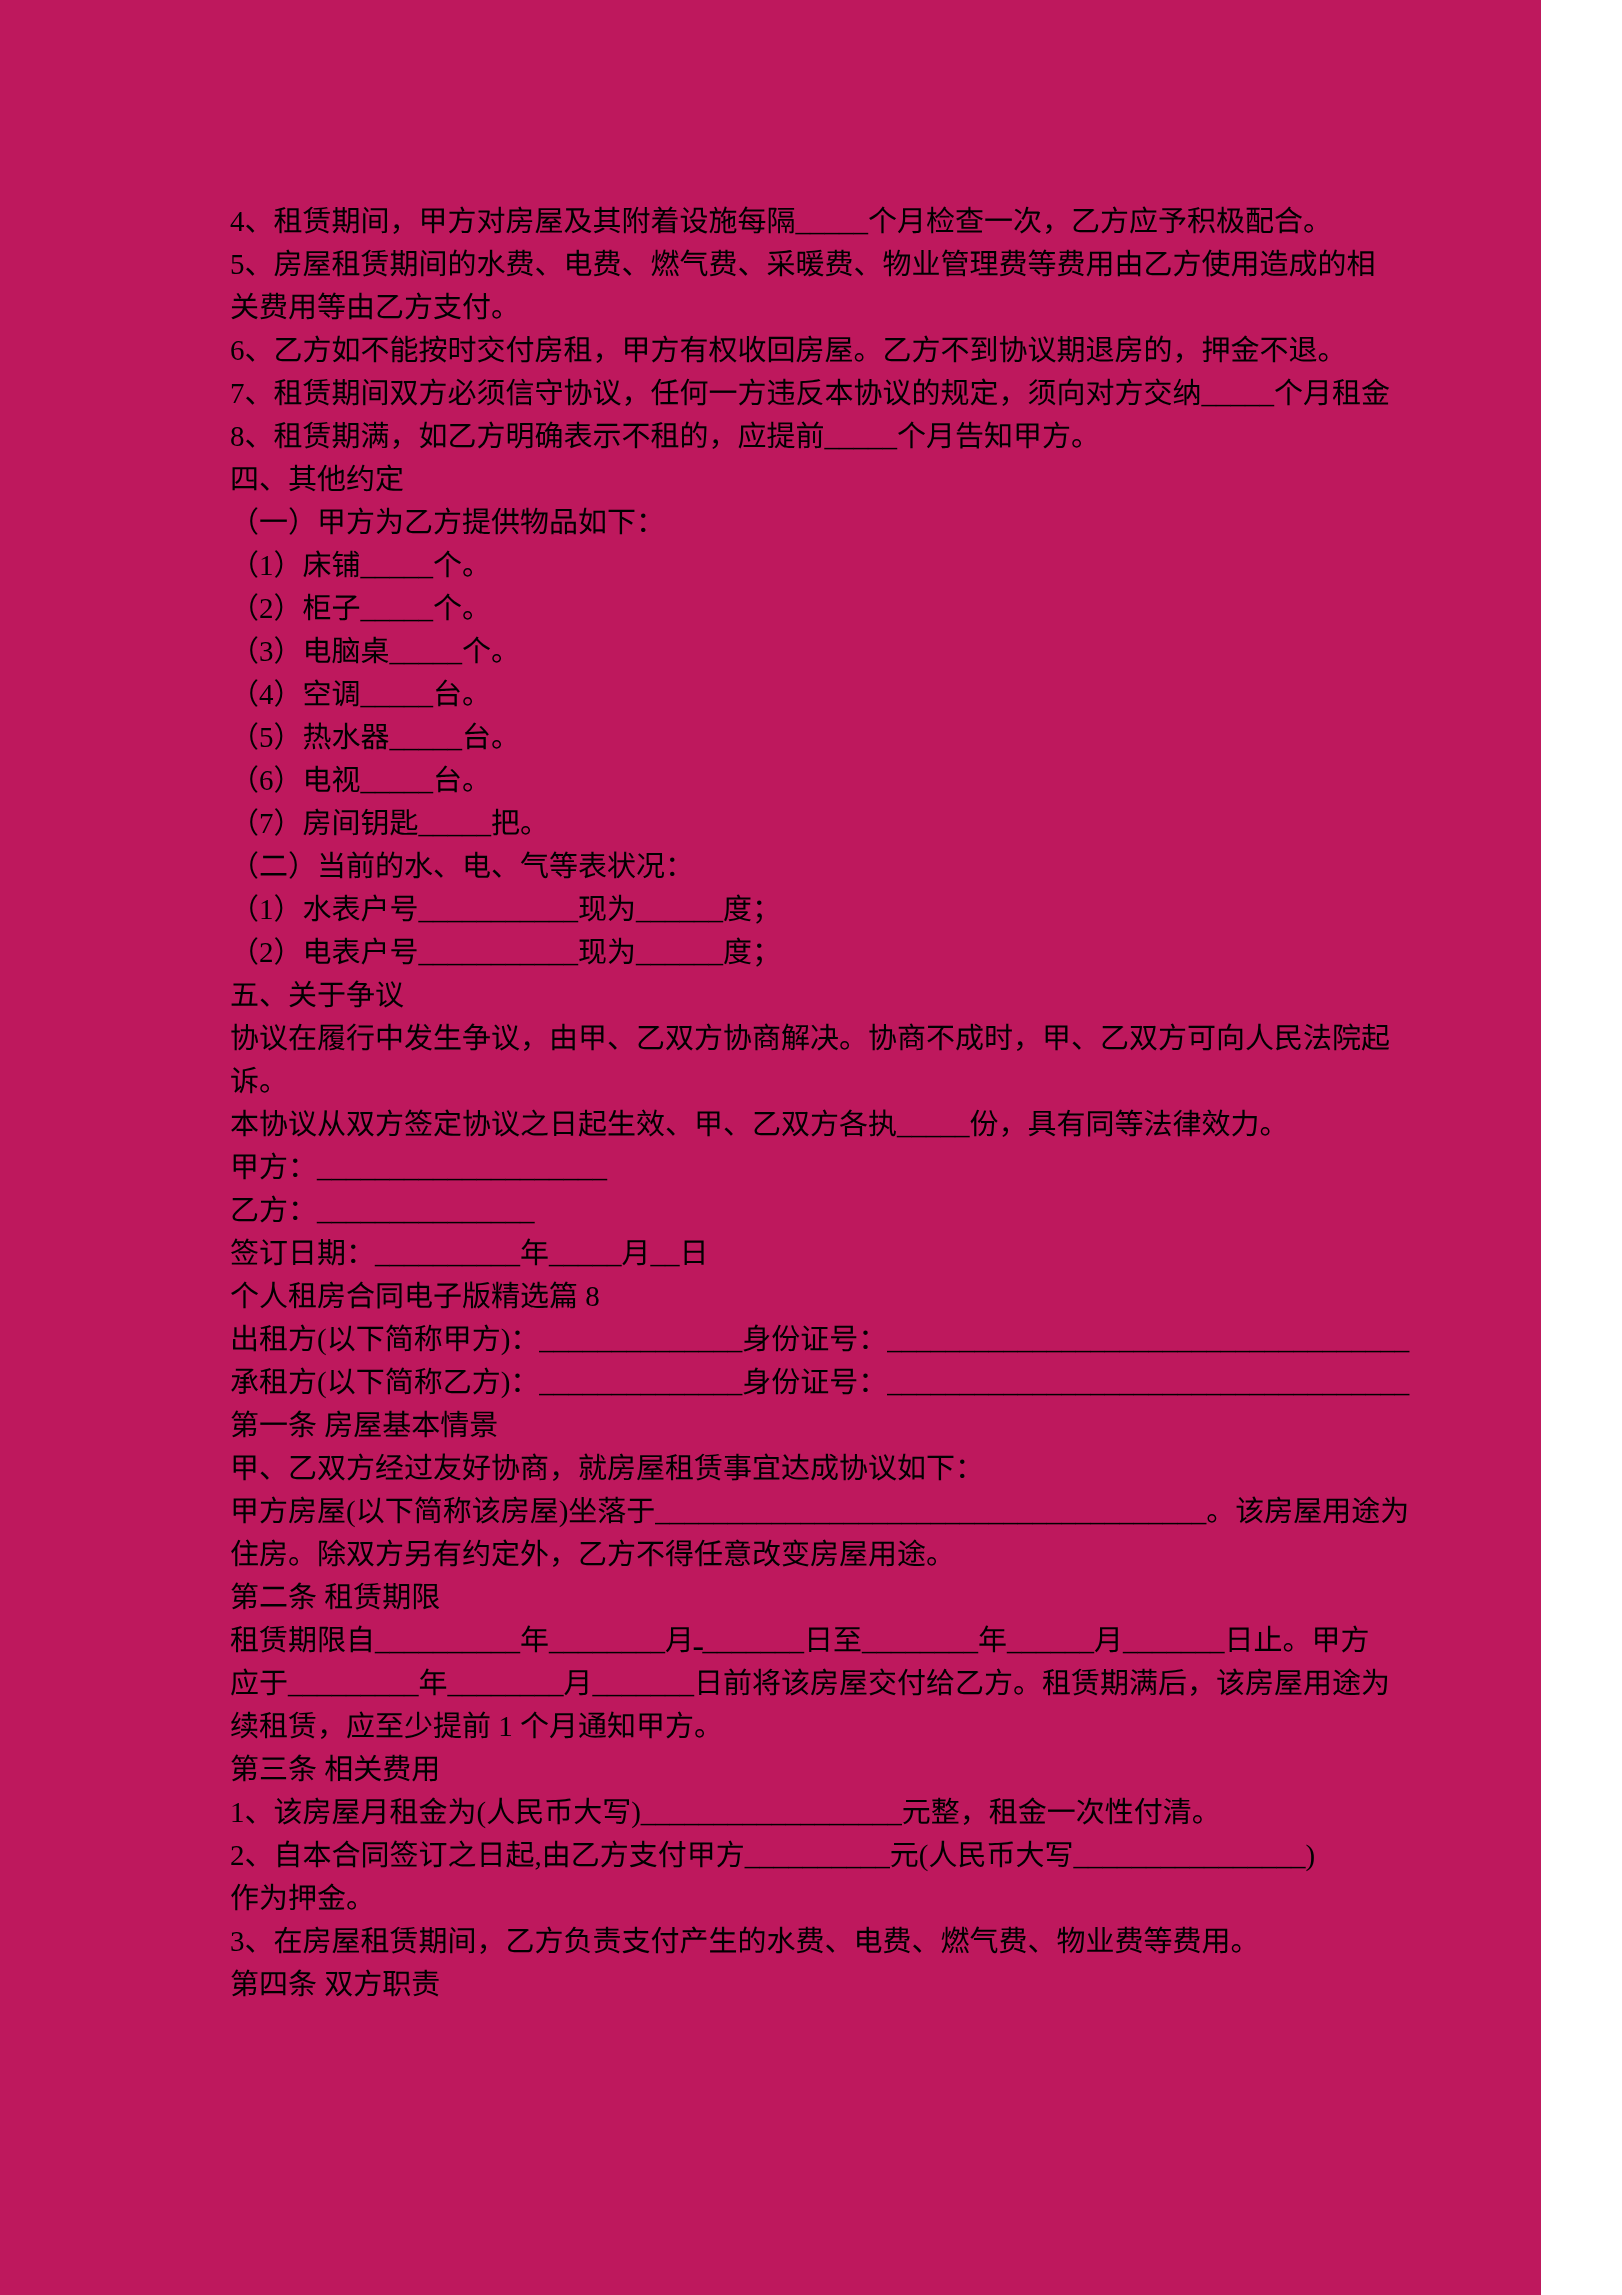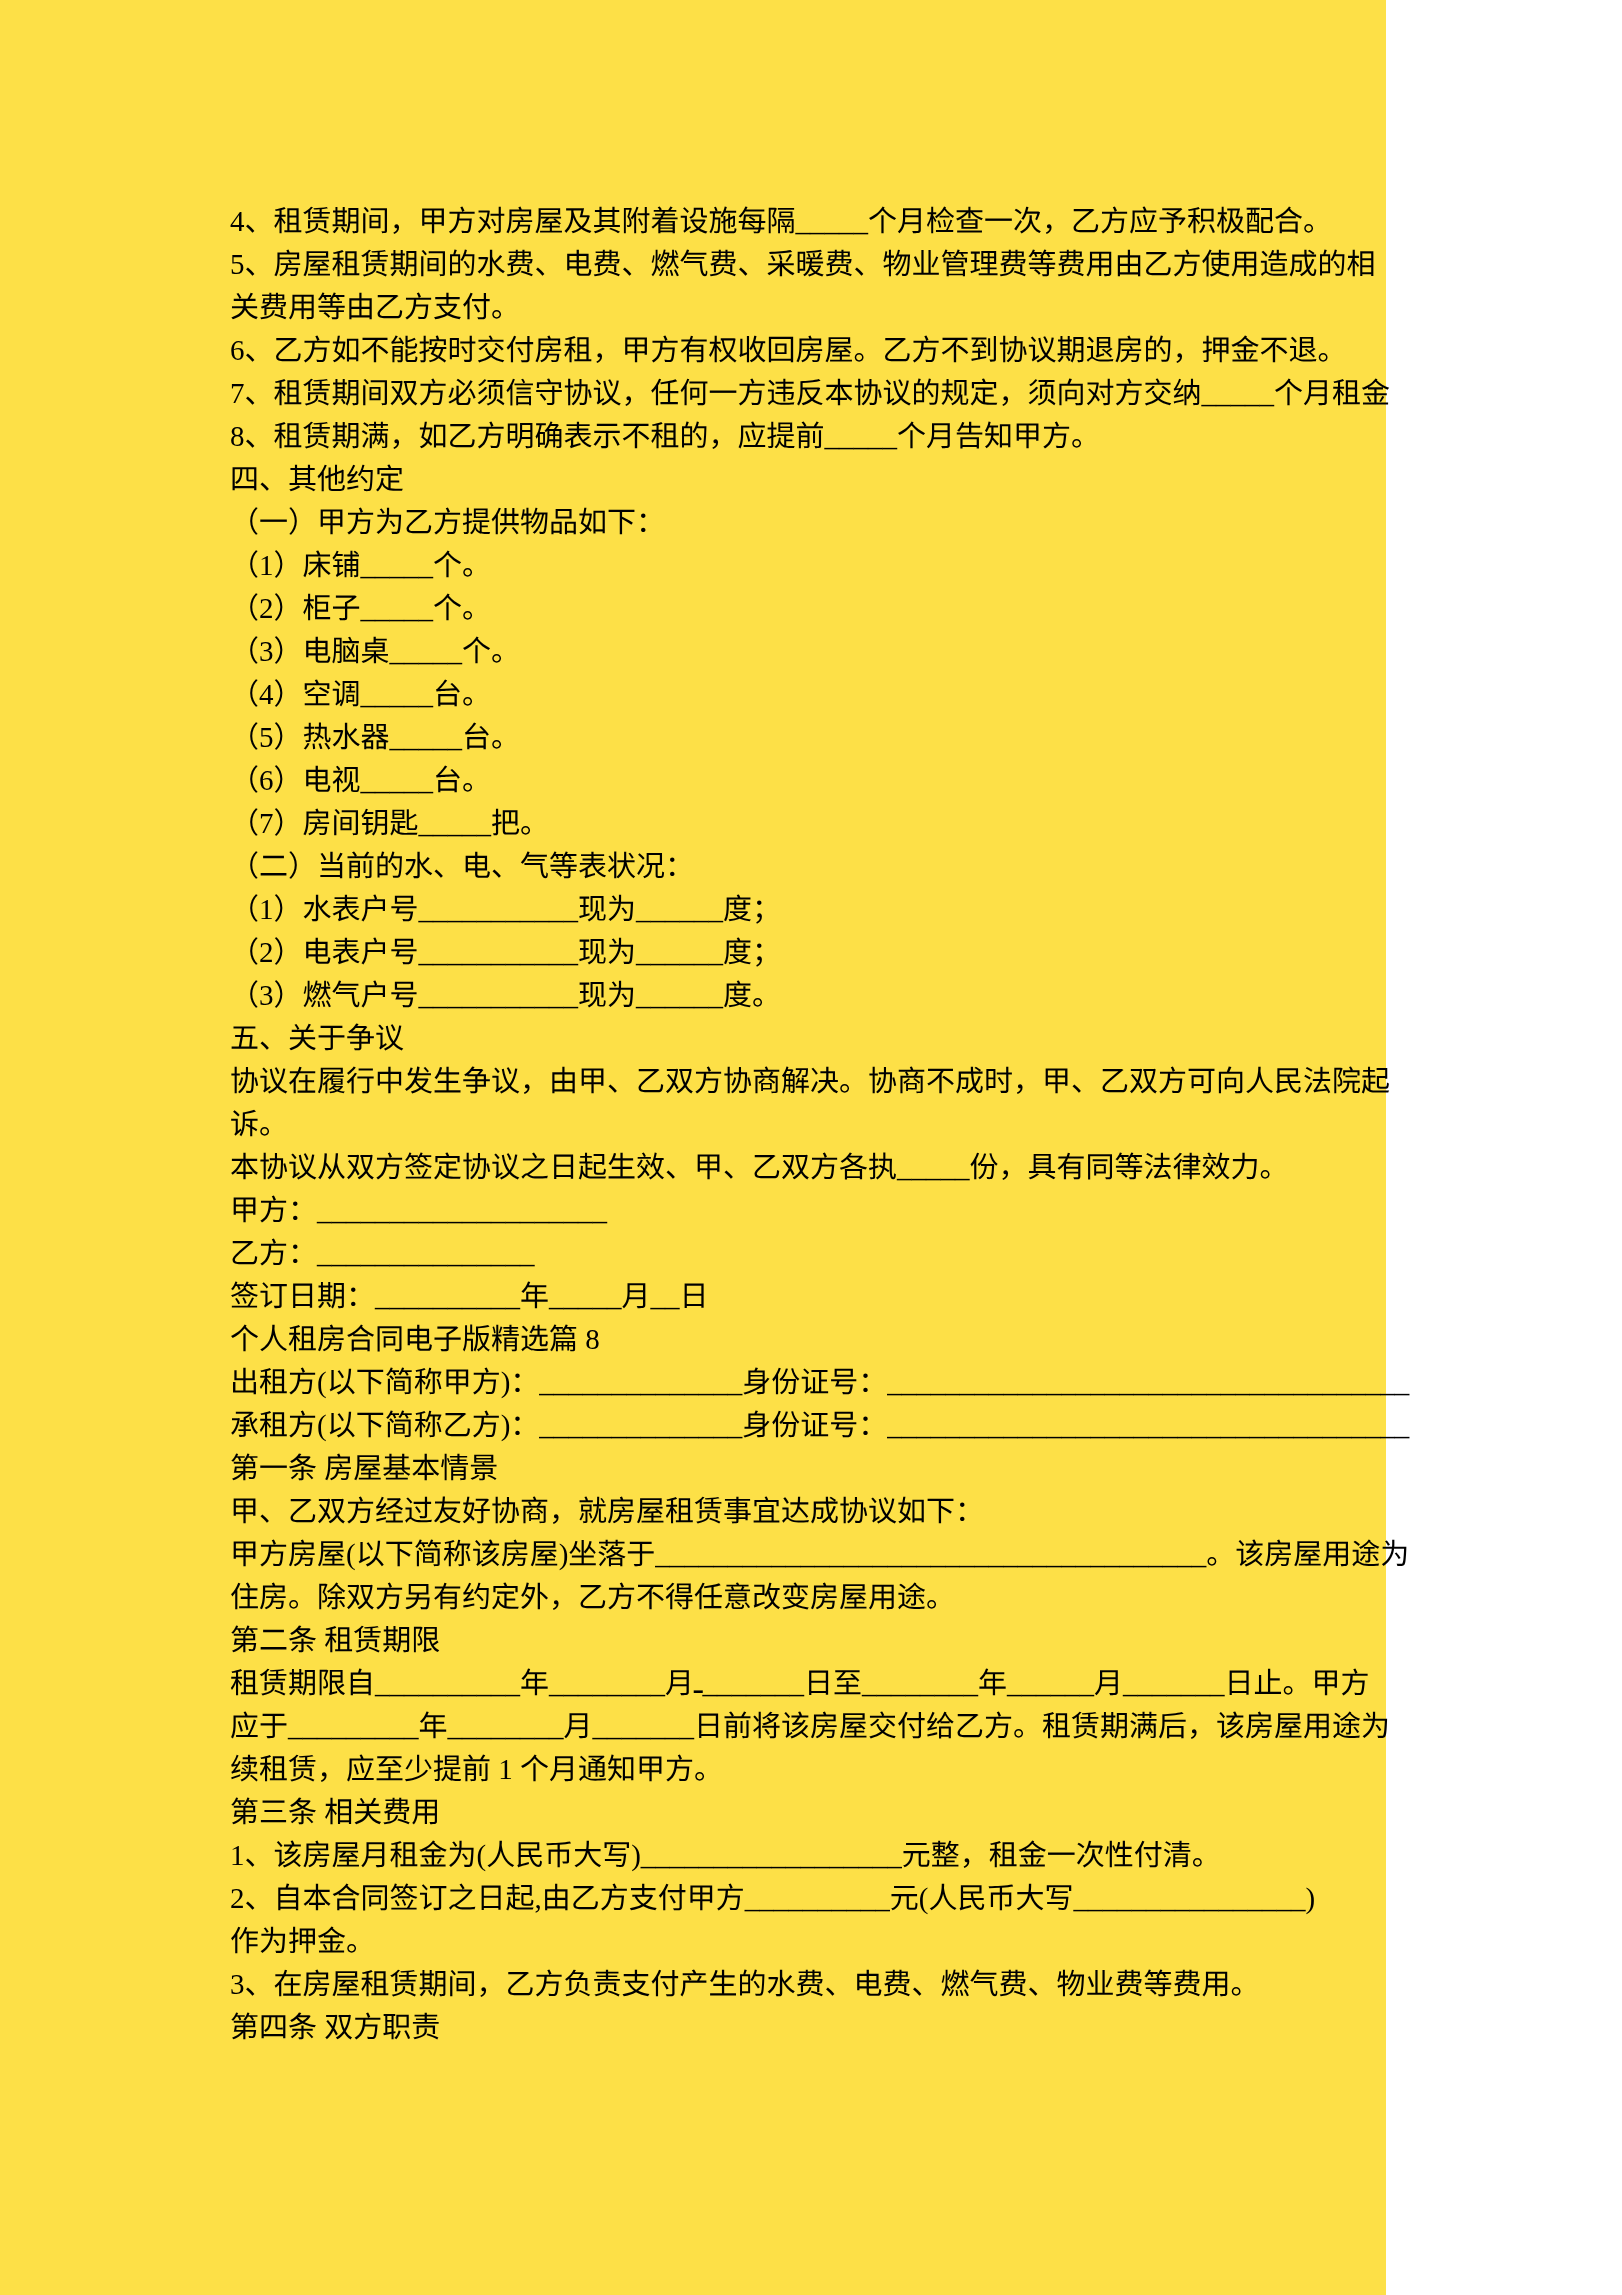--- a/index.html
+++ b/index.html
@@ -8,23 +8,23 @@
     background: #ffffff;
   }
   body {
     width: 1623px;
     height: 2295px;
     overflow: hidden;
     font-family: "Liberation Serif", "DejaVu Serif", serif;
   }
   .page {
     position: relative;
-    width: 1386px;
+    width: 1541px;
     height: 2295px;
-    background: #fde047;
+    background: #be185d;
     box-sizing: border-box;
     padding: 200px 0 3px 230px;
   }
   .doc-body {
     width: 1178px;
   }
   .line {
     white-space: nowrap;
     font-size: 29px;
     line-height: 43px;
@@ -50,21 +50,20 @@
       <div class="line">（1）床铺_____个。</div>
       <div class="line">（2）柜子_____个。</div>
       <div class="line">（3）电脑桌_____个。</div>
       <div class="line">（4）空调_____台。</div>
       <div class="line">（5）热水器_____台。</div>
       <div class="line">（6）电视_____台。</div>
       <div class="line">（7）房间钥匙_____把。</div>
       <div class="line">（二）当前的水、电、气等表状况：</div>
       <div class="line">（1）水表户号___________现为______度；</div>
       <div class="line">（2）电表户号___________现为______度；</div>
-      <div class="line">（3）燃气户号___________现为______度。</div>
       <div class="line">五、关于争议</div>
       <div class="line">协议在履行中发生争议，由甲、乙双方协商解决。协商不成时，甲、乙双方可向人民法院起</div>
       <div class="line">诉。</div>
       <div class="line">本协议从双方签定协议之日起生效、甲、乙双方各执_____份，具有同等法律效力。</div>
       <div class="line">甲方：____________________</div>
       <div class="line">乙方：_______________</div>
       <div class="line">签订日期：__________年_____月__日</div>
       <div class="line">个人租房合同电子版精选篇 8</div>
       <div class="line">出租方(以下简称甲方)：______________身份证号：____________________________________</div>
       <div class="line">承租方(以下简称乙方)：______________身份证号：____________________________________</div>

